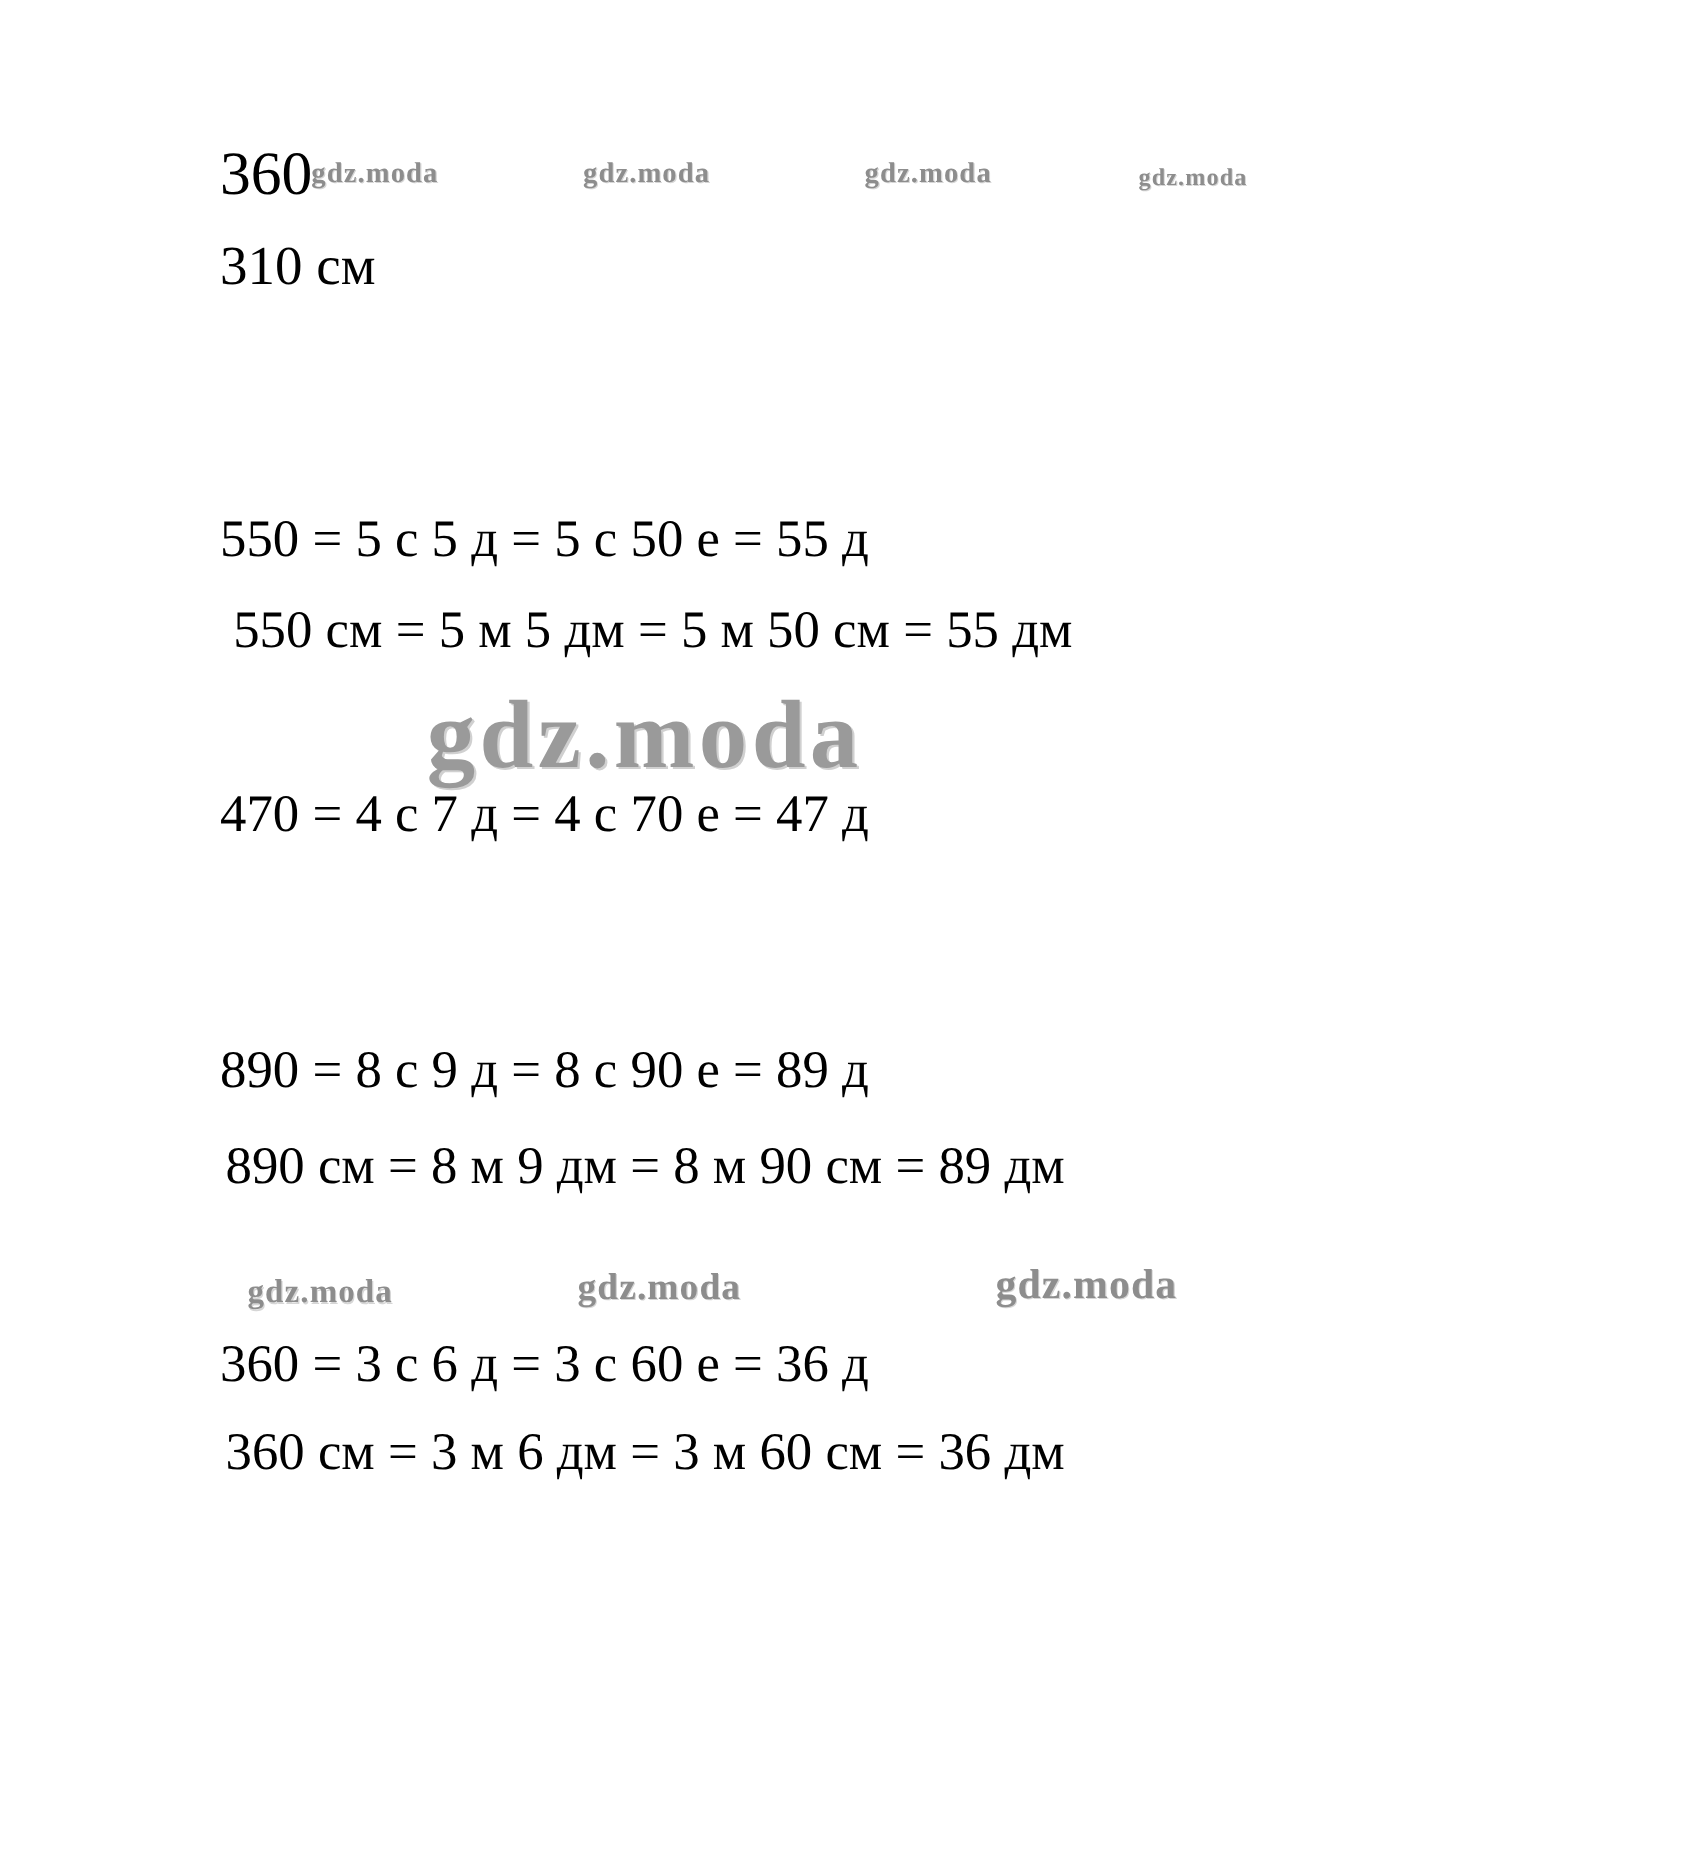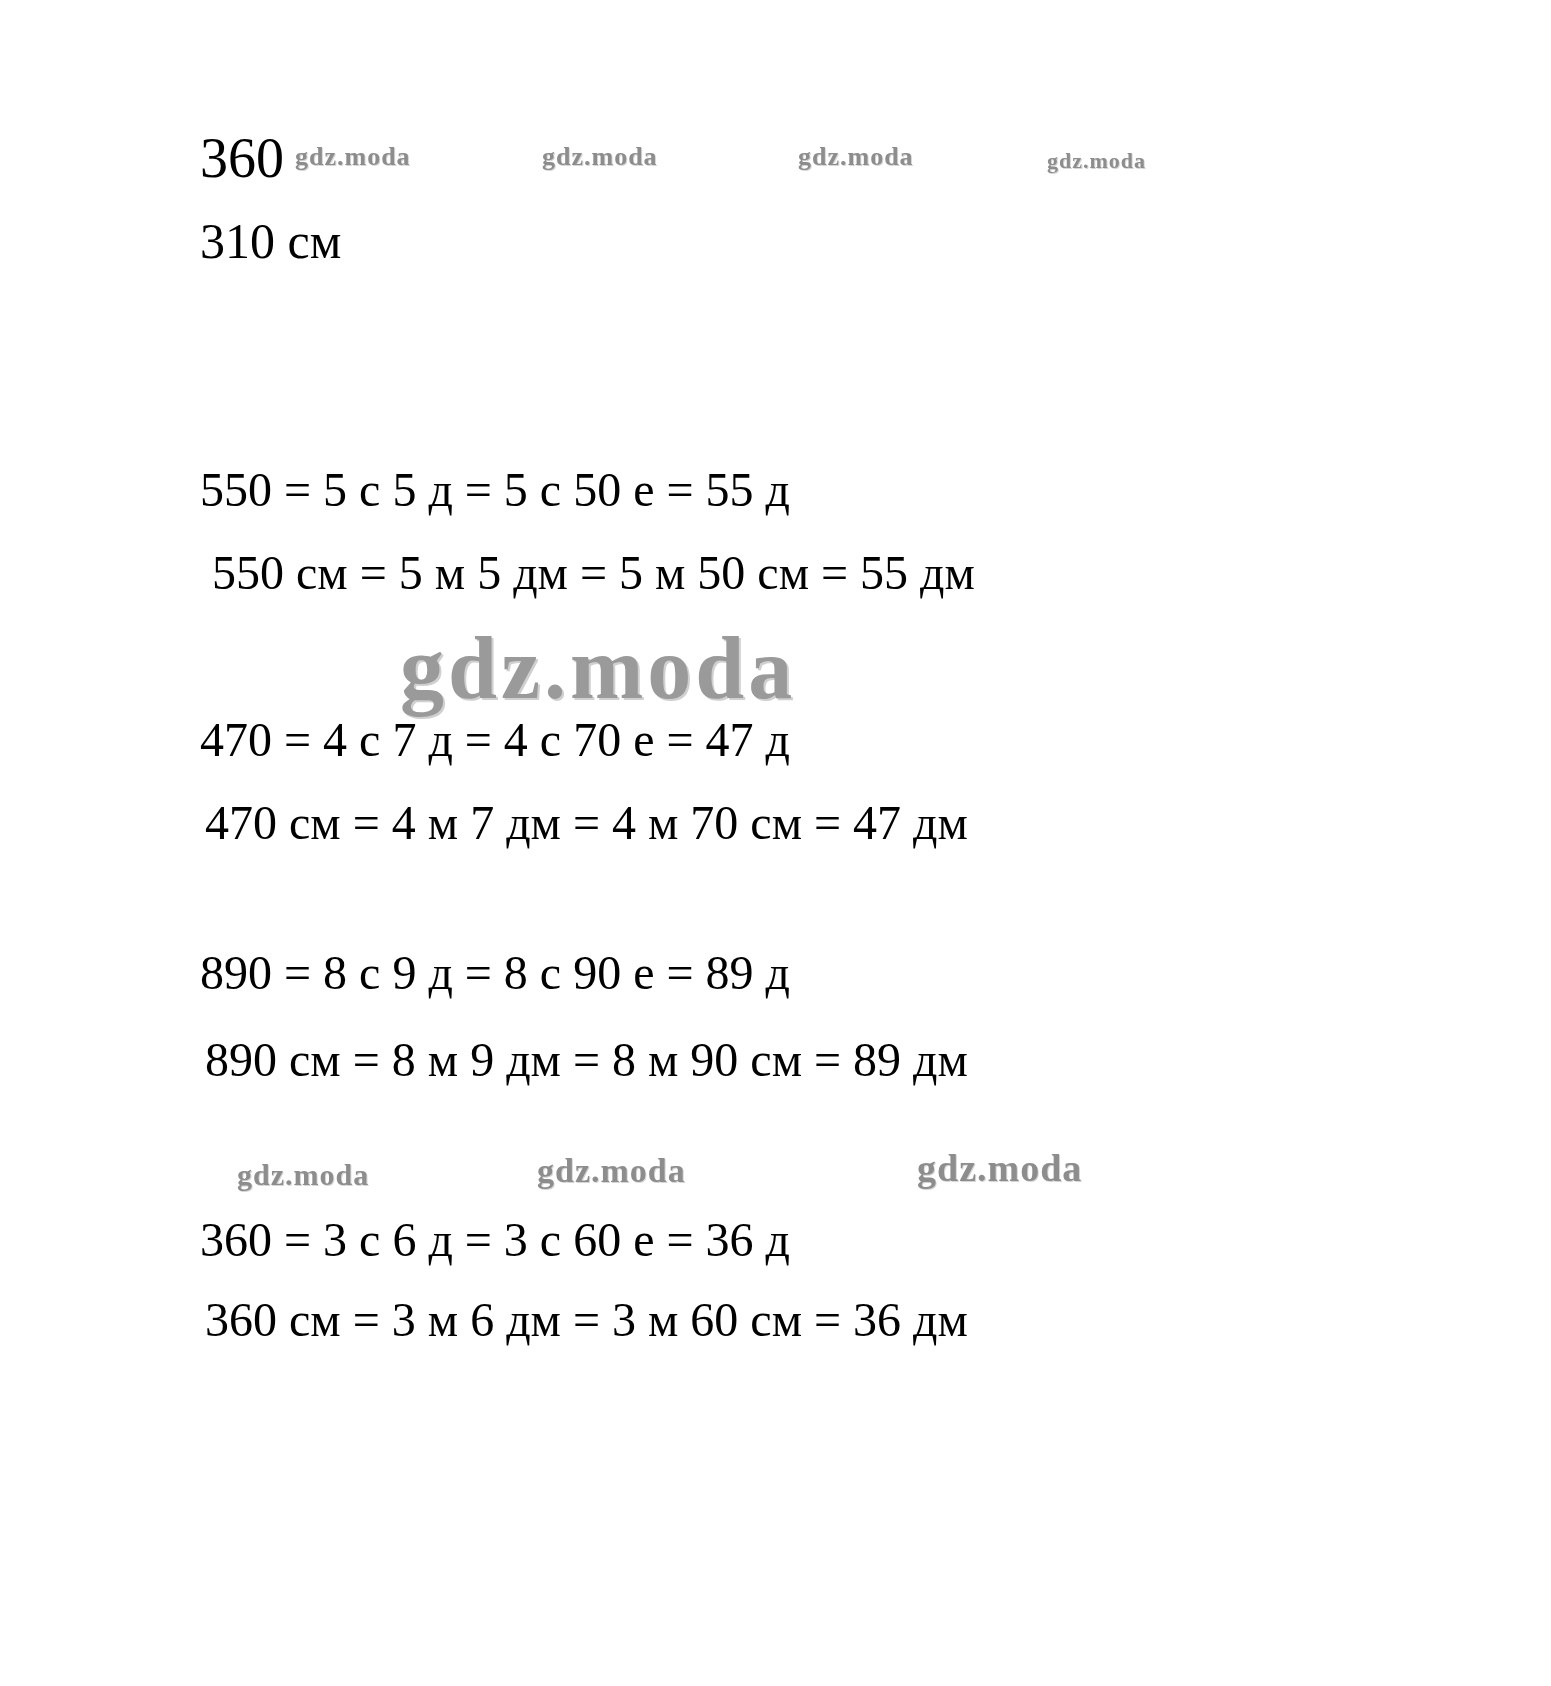--- a/index.html
+++ b/index.html
@@ -39,21 +39,20 @@
     left: 915px;
   }
   .wm {
     position: absolute;
     white-space: nowrap;
     color: #8d8d8d;
     font-weight: bold;
     font-family: "Liberation Serif", "DejaVu Serif", serif;
     text-shadow: 1px 1px 0 #d6d6d6;
     letter-spacing: 1px;
-    margin-left: 12px;
   }
   .wm-top { font-size: 26px; top: 142px; }
   .wm-top-1 { left: 283px; }
   .wm-top-2 { left: 530px; }
   .wm-top-3 { left: 786px; }
   .wm-top-4 { left: 1035px; font-size: 22px; top: 148px; }
   .wm-large {
     font-size: 88px;
     top: 618px;
     left: 388px;
@@ -89,21 +88,20 @@
 
   <div class="text-line answer-units">310 см</div>
 
 
   <div class="text-line blk0-l1">550 = 5 с 5 д = 5 с 50 е = 55 д</div>
   <div class="text-line blk0-l2">550 см = 5 м 5 дм = 5 м 50 см = 55 дм</div>
 
   <div class="wm wm-large">gdz.moda</div>
 
   <div class="text-line blk1-l1">470 = 4 с 7 д = 4 с 70 е = 47 д</div>
-  <div class="text-line blk1-l2">470 см = 4 м 7 дм = 4 м 70 см = 47 дм</div>
 
   <div class="text-line blk2-l1">890 = 8 с 9 д = 8 с 90 е = 89 д</div>
   <div class="text-line blk2-l2">890 см = 8 м 9 дм = 8 м 90 см = 89 дм</div>
 
   <span class="wm wm-lower wm-lower-1">gdz.moda</span>
   <span class="wm wm-lower wm-lower-2">gdz.moda</span>
   <span class="wm wm-lower wm-lower-3">gdz.moda</span>
 
   <div class="text-line blk3-l1">360 = 3 с 6 д = 3 с 60 е = 36 д</div>
   <div class="text-line blk3-l2">360 см = 3 м 6 дм = 3 м 60 см = 36 дм</div>

